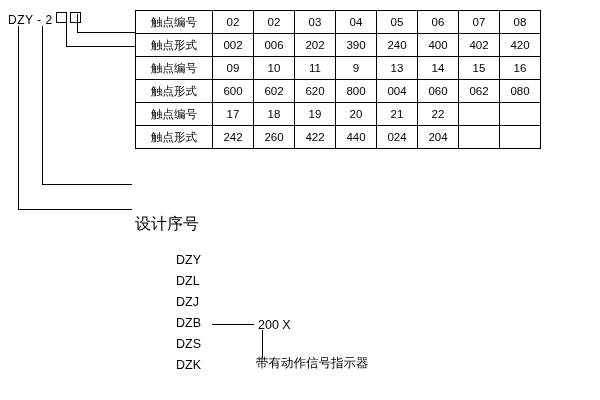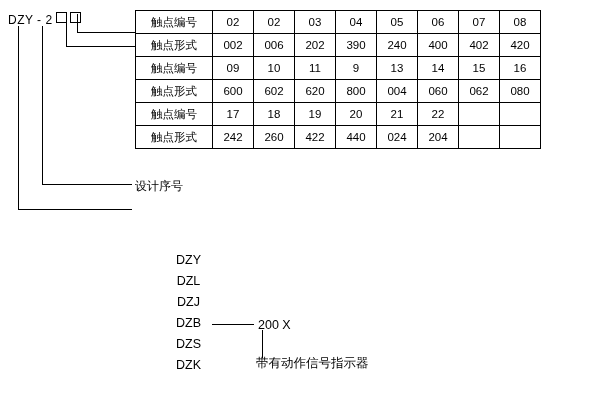--- a/index.html
+++ b/index.html
@@ -70,34 +70,34 @@
   .line {
     position: absolute;
     background: #000000;
   }
   .h-line { height: 1px; }
   .v-line { width: 1px; }
 
   
   .anno {
     position: absolute;
-    font-size: 12px;
-    white-space: nowrap;
+    font-size: 16px;
+    white-space: nowrap;
+    margin-top: 36px;
   }
   .anno-design { left: 135px; top: 178px; }
   .anno-relay  { left: 135px; top: 203px; }
 
   
   .series {
     position: absolute;
     left: 176px;
     top: 250px;
     font-size: 12.5px;
     line-height: 21px;
-    text-align: center;
   }
   .series div { white-space: nowrap; }
 
   .code-200 {
     position: absolute;
     left: 258px;
     top: 318px;
     font-size: 12.5px;
     white-space: nowrap;
   }

